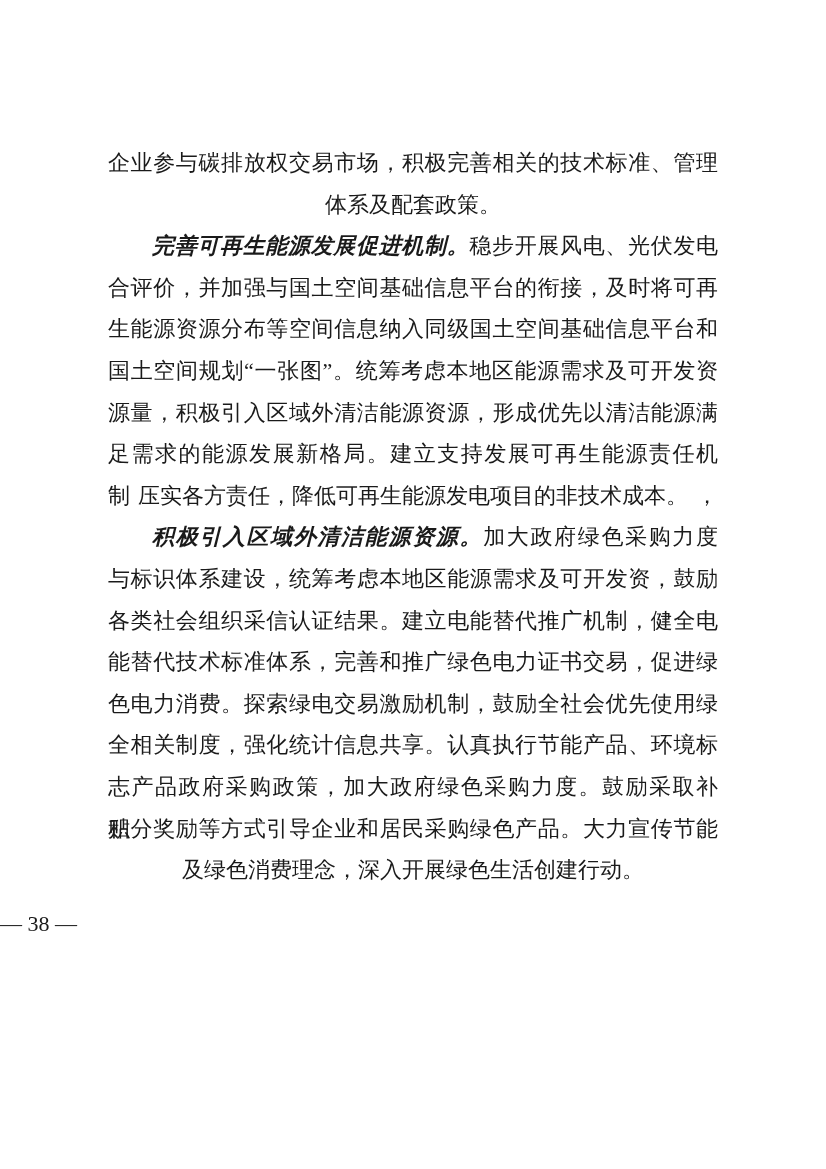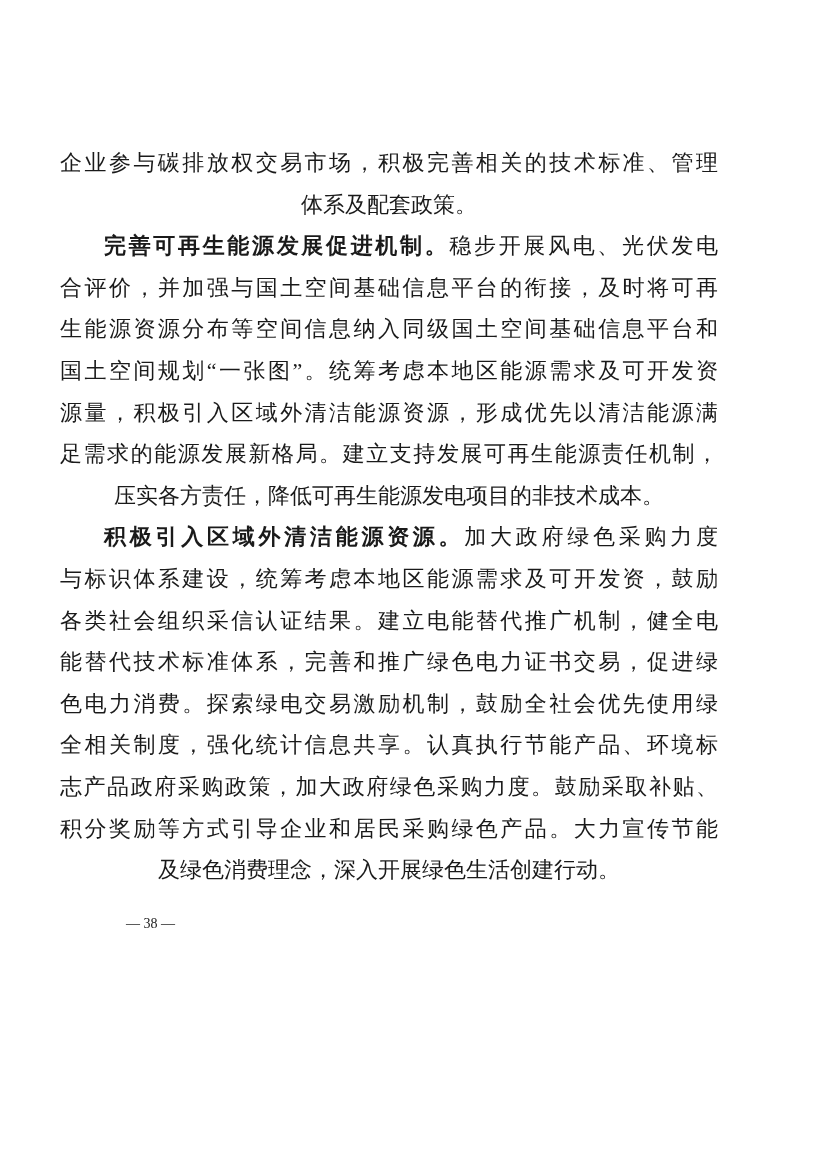--- a/index.html
+++ b/index.html
@@ -10,21 +10,21 @@
   .page {
     position: relative;
     width: 826px;
     height: 1169px;
     background: #ffffff;
     overflow: hidden;
     font-family: "Liberation Serif", "DejaVu Serif", serif;
     color: #000000;
   }
   .content {
-    padding: 142px 108px 0 60px;
+    padding: 142px 108px 0 108px;
   }
   .line {
     margin: 0;
     height: 41.6px;
     line-height: 41.6px;
     font-size: 22px;
     white-space: nowrap;
     color: #1a1a1a;
     text-align: center;
   }
@@ -32,25 +32,25 @@
     white-space: normal;
     text-align: justify;
     text-align-last: justify;
   }
   .line.indent {
     padding-left: 44px;
   }
   .bold-head {
     font-family: "Liberation Sans", "DejaVu Sans", sans-serif;
     font-weight: 700;
+    font-style: italic;
   }
   .footer {
     margin-top: 20px;
-    padding-left: 126px;
-    font-size: 14px;
+    font-size: 22px;
     line-height: 26px;
     color: #1a1a1a;
   }
 </style>
 </head>
 <body>
 
 <div class="page">
   <main class="content">
     <p class="line justify"><span>企业参与碳排放权交易市场，积极完善相关的技术标准、管理</span></p>

